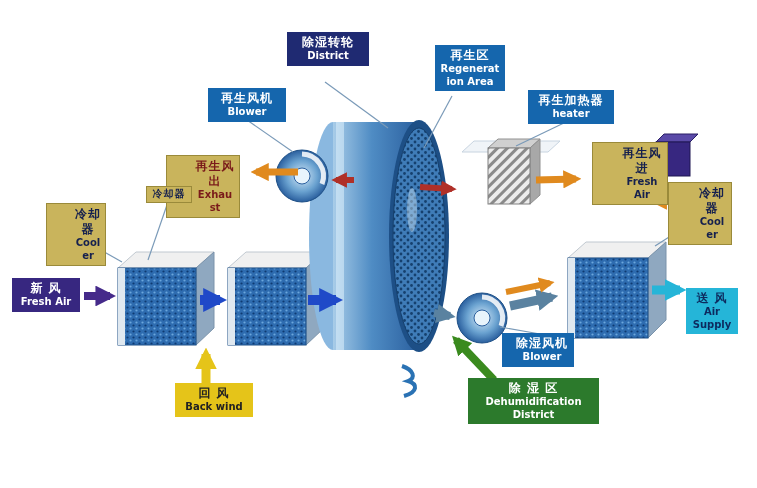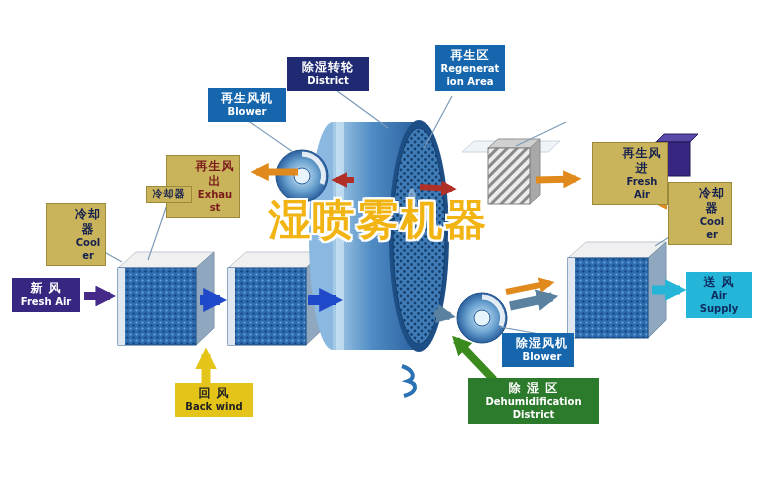--- a/index.html
+++ b/index.html
@@ -168,35 +168,39 @@
       <line x1="247" y1="120" x2="293" y2="152"></line>
       <line x1="566" y1="122" x2="516" y2="146"></line>
       <line x1="702" y1="216" x2="655" y2="246"></line>
       <line x1="76" y1="236" x2="122" y2="262"></line>
       <line x1="168" y1="202" x2="148" y2="260"></line>
       <line x1="540" y1="334" x2="500" y2="327"></line>
       <line x1="628" y1="176" x2="650" y2="198"></line>
     </g>
   </svg>
 
-  <div class="lbl navy" style="left:287px;top:57px;width:82px;">
+  <div class="lbl navy" style="left:287px;top:32px;width:82px;">
     <span class="zh">除湿转轮</span>
     <span class="en">District</span>
   </div>
 
   <div class="lbl blue" style="left:435px;top:45px;width:70px;">
     <span class="zh">再生区</span>
     <span class="en">Regeneration Area</span>
   </div>
 
   <div class="lbl blue" style="left:208px;top:88px;width:78px;">
     <span class="zh">再生风机</span>
     <span class="en">Blower</span>
   </div>
 
+  <div class="lbl blue" style="left:528px;top:90px;width:86px;">
+    <span class="zh">再生加热器</span>
+    <span class="en">heater</span>
+  </div>
 
   <div class="lbl tan tan-red" style="left:166px;top:155px;width:74px;">
     <span class="zh">再生风出</span>
     <span class="en">Exhaust</span>
   </div>
 
   <div class="lbl tan" style="left:592px;top:142px;width:76px;">
     <span class="zh">再生风进</span>
     <span class="en">Fresh Air</span>
   </div>
@@ -213,21 +217,21 @@
   <div class="lbl tan" style="left:668px;top:182px;width:64px;">
     <span class="zh">冷却器</span>
     <span class="en">Cooler</span>
   </div>
 
   <div class="lbl indigo" style="left:12px;top:278px;width:68px;">
     <span class="zh">新  风</span>
     <span class="en">Fresh Air</span>
   </div>
 
-  <div class="lbl cyan" style="left:686px;top:272px;width:66px;">
+  <div class="lbl cyan" style="left:686px;top:288px;width:52px;">
     <span class="zh">送  风</span>
     <span class="en">Air Supply</span>
   </div>
 
   <div class="lbl yellow" style="left:175px;top:383px;width:78px;">
     <span class="zh">回  风</span>
     <span class="en">Back wind</span>
   </div>
 
   <div class="lbl blue" style="left:502px;top:333px;width:72px;padding-left:12px;">
@@ -235,16 +239,15 @@
     <span class="en">Blower</span>
   </div>
 
   <div class="lbl green" style="left:468px;top:378px;width:131px;">
     <span class="zh">除  湿  区</span>
     <span class="en">Dehumidification</span>
     <span class="en">District</span>
   </div>
 
   <div id="watermark">
-    <div>湿喷雾机器</div>
   </div>
 
 </div>
 
 </body></html>

